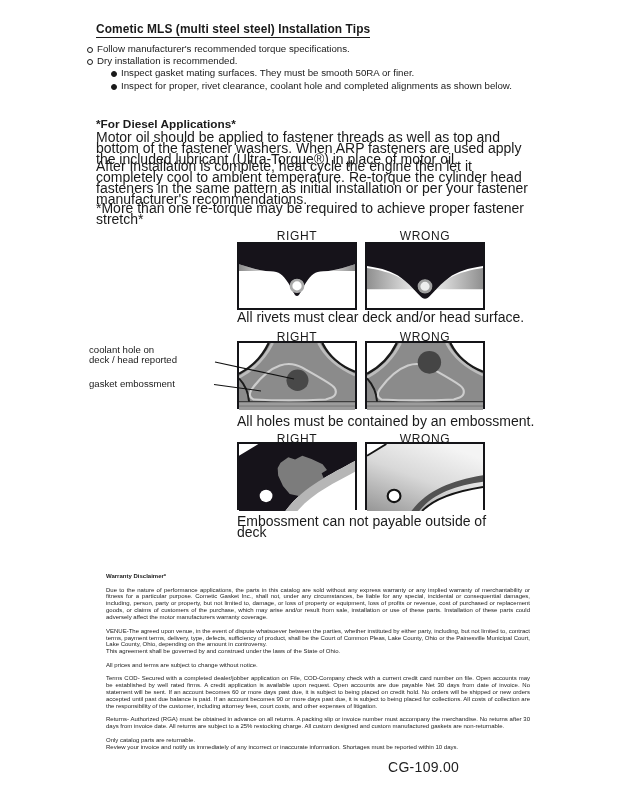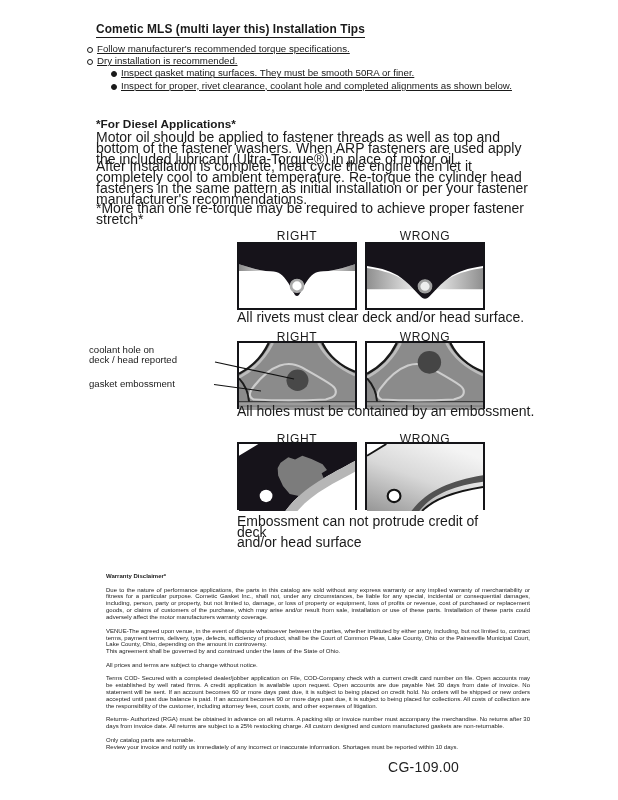--- a/index.html
+++ b/index.html
@@ -6,21 +6,21 @@
   .page{
     position:relative;width:618px;height:800px;background:#ffffff;
     font-family:"Liberation Sans", sans-serif;color:#1a1a1a;overflow:hidden;
     margin:0 auto;
   }
   .abs{position:absolute;}
   .title{
     left:96px;top:22px;font-size:11.9px;font-weight:bold;
     border-bottom:1.4px solid #1a1a1a;padding-bottom:1px;letter-spacing:.1px;
   }
-  .bullets{left:87px;top:43px;width:455px;font-size:9.7px;line-height:12.2px;text-decoration:underline;}
+  .bullets{left:87px;top:43px;width:455px;font-size:9.7px;line-height:12.2px;}
   .brow{display:flex;align-items:flex-start;}
   .brow .mk{flex:0 0 auto;width:4px;height:4px;border:1px solid #1a1a1a;border-radius:50%;margin:3.6px 4px 0 0;}
   .brow.sub{padding-left:24px;}
   .brow.sub .mk{background:#1a1a1a;border-color:#1a1a1a;margin-top:3.9px;}
   .h2{left:96px;top:117px;font-size:11.8px;font-weight:bold;}
   .para{left:96px;width:438px;font-size:14px;line-height:11px;}
   .p1{top:132px;} .p2{top:161px;} .pnote{top:203px;}
   .dg-label{width:120px;text-align:center;font-size:12px;letter-spacing:.6px;color:#1c1c1c;}
   .dg-box{width:116px;height:64px;border:2px solid #141418;background:#fff;}
   .dg-box svg{display:block;}
@@ -31,21 +31,21 @@
   .legal p.first{margin-top:0;}
   .legal p.cont{margin-top:0;}
   .legal .lh{font-weight:bold;margin:0;}
   .pagecode{left:388px;top:759px;font-size:14px;letter-spacing:.3px;color:#1f1f1f;}
 </style>
 </head>
 <body>
 
 <div class="page">
 
-  <div class="abs title">Cometic MLS (multi layer this) Installation Tips</div>
+  <div class="abs title">Cometic MLS (multi steel steel) Installation Tips</div>
 
   <div class="abs bullets">
     <div class="brow">
       <span class="mk"></span>
       <span>Follow manufacturer's recommended torque specifications.</span>
     </div>
     <div class="brow">
       <span class="mk"></span>
       <span>Dry installation is recommended.</span>
     </div>
@@ -155,21 +155,21 @@
       <path d="M15,59.8 C10.8,58.5 9.8,53.5 13.2,48.8 C20.5,38.5 31,27.8 42,23.8 C50,21 57.5,21.8 65,26.2 C76.5,33 88,39.5 95.5,45 C100.8,49 100.6,55 95,57.8 L89,59.8 C66,61 36,61 15,59.8 Z" fill="none" stroke="#cdcdcd" stroke-width="2.2"></path>
       <circle cx="64" cy="20.5" r="12" fill="#454545"></circle>
     </svg>
   </div>
 
   <svg class="abs" style="left:210px;top:355px;" width="100" height="45">
     <line x1="5" y1="7" x2="84" y2="24" stroke="#111111" stroke-width="1.1"></line>
     <line x1="4" y1="29.5" x2="51" y2="36" stroke="#111111" stroke-width="1.1"></line>
   </svg>
 
-  <div class="abs caption" style="left:237px;top:406px;text-align:center;">All holes must be contained by an embossment.</div>
+  <div class="abs caption" style="left:237px;top:416px;text-align:center;">All holes must be contained by an embossment.</div>
 
   <div class="abs dg-label" style="left:237px;top:432px;">RIGHT</div>
   <div class="abs dg-label" style="left:365px;top:432px;">WRONG</div>
 
   <div class="abs dg-box" style="left:237px;top:442px;">
     <svg width="116" height="67" viewBox="0 0 120 71" preserveAspectRatio="none">
       <rect width="120" height="71" fill="#ffffff"></rect>
       <path d="M0,12.5 L20,0 H120 V18 C96,31.5 66.5,45 48,71 H0 Z" fill="#16131a"></path>
       <path d="M43,20 L51,14 58,16.5 65.5,12.5 75,16 86.5,21.5 91,27.5 85.5,31 88,37 80,42.5 72.5,49.5 63,55.5 52.5,53 45.5,44.5 40.5,33.5 40,25.5 Z" fill="#7c7c7c"></path>
       <path d="M48,71 C66.5,45 96,31.5 120,18 L120,29.5 C99.5,41 77,51.5 60.5,71 Z" fill="#b6b6b6"></path>
@@ -189,22 +189,21 @@
       <rect width="120" height="71" fill="#ffffff"></rect>
       <path d="M0,12.5 L20,0 H120 V45.5 C95,49.5 71,56 57,71 H0 Z" fill="url(#r3g)"></path>
       <path d="M20,0 L0,12.5" fill="none" stroke="#141414" stroke-width="2"></path>
       <path d="M120,45.5 C95,49.5 71,56 57,71" fill="none" stroke="#141414" stroke-width="2"></path>
       <path d="M54,71 C69,52 92,44 120,40 L120,33 C86,39 62,49 46,71 Z" fill="#525252"></path>
       <circle cx="28" cy="55" r="6.6" fill="#ffffff" stroke="#141414" stroke-width="2.2"></circle>
     </svg>
   </div>
 
   <div class="abs caption" style="left:237px;top:516px;width:250px;">
-    <div>Embossment can not protrude credit of deck</div>
-    <div>and/or head surface</div>
+    <div>Embossment can not payable outside of deck</div>
   </div>
 
   <div class="abs legal">
     <p class="lh first">Warranty Disclaimer*</p>
     <p>Due to the nature of performance applications, the parts in this catalog are sold without any express warranty or any implied warranty of merchantability or fitness for a particular purpose.  Cometic Gasket Inc., shall not, under any circumstances, be liable for any special, incidental or consequential damages, including, person, party or property, but not limited to, damage, or loss of property or equipment, loss of profits or revenue, cost of purchased or replacement goods, or claims of customers of the purchase, which may arise and/or result from sale, installation or use of these parts.  Installation of these parts could adversely affect the motor manufacturers warranty coverage.</p>
     <p>VENUE-The agreed upon venue, in the event of dispute whatsoever between the parties, whether instituted by either party, including, but not limited to, contract terms, payment terms, delivery, type, defects, sufficiency of product, shall be the Court of Common Pleas, Lake County, Ohio or the Painesville Municipal Court, Lake County, Ohio, depending on the amount in controversy.</p>
     <p class="cont">This agreement shall be governed by and construed under the laws of the State of Ohio.</p>
     <p>All prices and terms are subject to change without notice.</p>
     <p>Terms COD- Secured with a completed dealer/jobber application on File, COD-Company check with a current credit card number on file.  Open accounts may be established by well rated firms.  A credit application is available upon request.  Open accounts are due payable Net 30 days from date of invoice.  No statement will be sent.  If an account becomes 60 or more days past due, it is subject to being placed on credit hold.  No orders will be shipped or new orders accepted until past due balance is paid.  If an account becomes 90 or more days past due, it is subject to being placed for collections.  All costs of collection are the responsibility of the customer, including attorney fees, court costs, and other expenses of litigation.</p>
     <p>Returns- Authorized (RGA) must be obtained in advance on all returns.  A packing slip or invoice number must accompany the merchandise.  No returns after 30 days from invoice date.  All returns are subject to a 25% restocking charge.  All custom designed and custom manufactured gaskets are non-returnable.</p>

